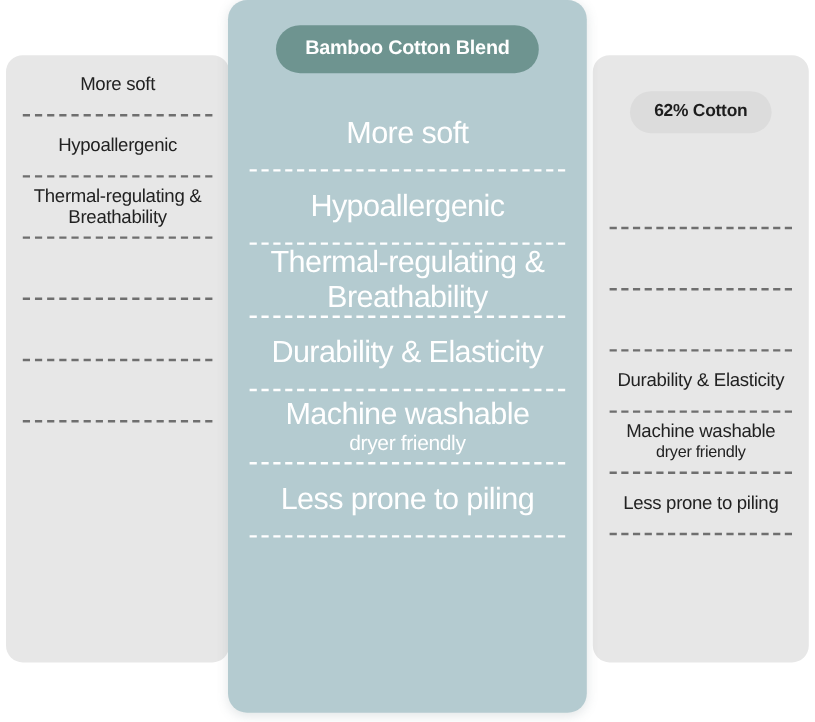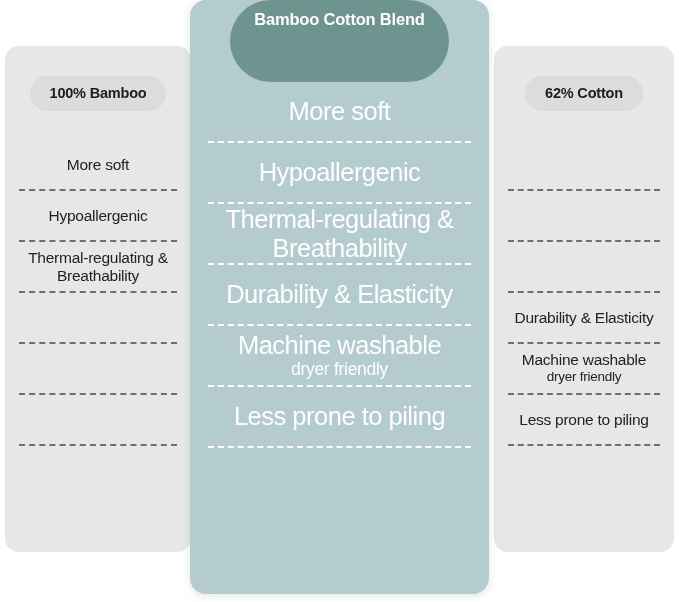--- a/index.html
+++ b/index.html
@@ -88,20 +88,21 @@
     border-radius: 16px;
     box-sizing: border-box;
     padding: 0 18px;
     z-index: 3;
     box-shadow: 0 2px 10px rgba(90,110,115,0.18);
   }
 
   .center-badge-wrap {
     height: 82px;
     display: flex;
+    align-items: center;
     justify-content: center;
   }
   .center-badge {
     background: #6e9490;
     color: #ffffff;
     border-radius: 999px;
     padding: 10px 24px 11px;
     font-size: 16.5px;
     font-weight: bold;
     letter-spacing: -0.2px;
@@ -130,23 +131,20 @@
     line-height: 1.1;
     letter-spacing: -0.3px;
   }
 </style>
 </head>
 <body>
 
 <div class="comparison-stage">
 
   <div class="side-card left">
-    <div class="side-badge-wrap">
-      <div class="side-badge">100% Bamboo</div>
-    </div>
     <div class="side-rows">
 
       <div class="side-row">
         <span class="row-text">More soft</span>
       </div>
 
       <div class="side-row">
         <span class="row-text">Hypoallergenic</span>
       </div>
 

